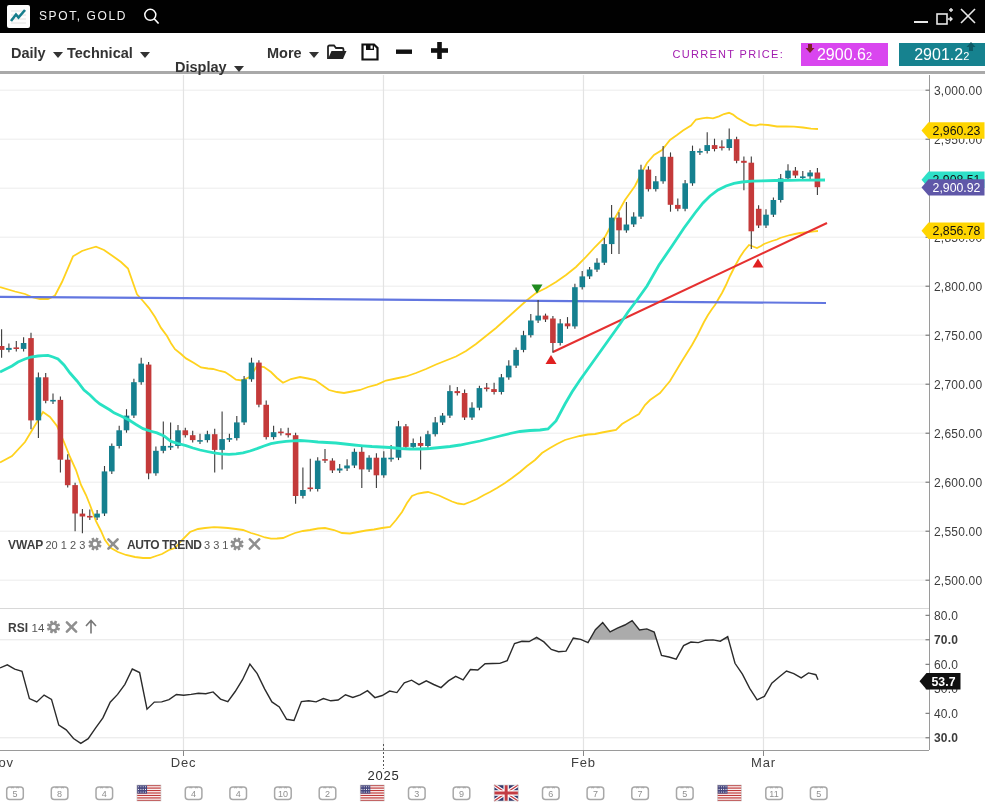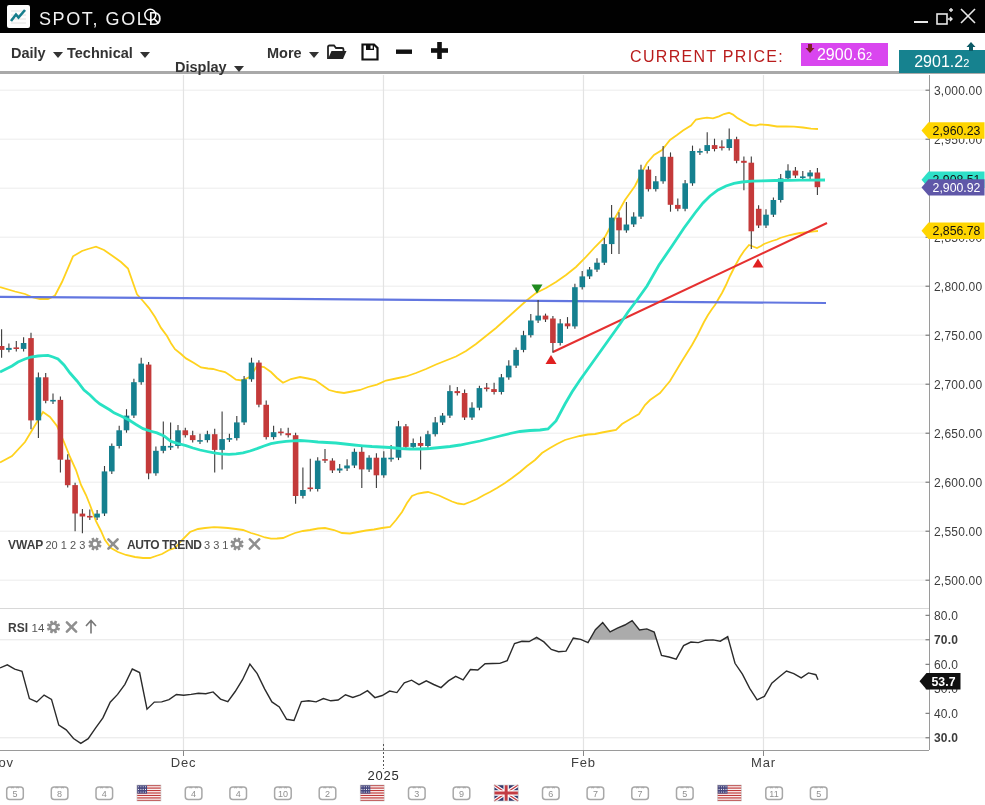--- a/index.html
+++ b/index.html
@@ -1,24 +1,24 @@
 <!DOCTYPE html>
 <html><head><meta charset="utf-8"><style>
 * { margin:0; padding:0; box-sizing:border-box; }
 html,body { width:985px; height:805px; background:#fff; overflow:hidden;
   font-family:'Liberation Sans',sans-serif; }
 .titlebar { position:absolute; left:0; top:0; width:985px; height:33px; background:#010101; }
 .logo { position:absolute; left:7px; top:5px; width:23px; height:23px; background:#fdfdfd; border-radius:2px; }
-.apptitle { position:absolute; left:39px; top:9px; color:#f2f2f2; font-size:18px; letter-spacing:1.6px; }
+.apptitle { position:absolute; left:39px; top:9px; color:#f2f2f2; font-size:12px; letter-spacing:1.6px; }
 .toolbar { position:absolute; left:0; top:33px; width:985px; height:41px; background:#fff;
   border-bottom:3px solid #a9a9a9;padding-left:44px; }
 .menu { position:absolute; top:12px; font-size:14.5px; font-weight:bold; color:#333; }
 .menu .arr { display:inline-block; width:0; height:0; border-left:5.5px solid transparent;
   border-right:5.5px solid transparent; border-top:6px solid #333; margin-left:7px; }
-.cp { position:absolute; top:15px; right:201px; font-size:16px; color:#b91c1c; letter-spacing:1.3px;margin-left:16px; }
+.cp { position:absolute; top:15px; right:201px; font-size:11px; color:#a21caf; letter-spacing:1.3px;margin-left:16px; }
 .pricebox { position:absolute; top:9.5px; height:23px; color:#fff; font-size:16px;
   text-align:center; line-height:23px; }
 .pricebox small { font-size:11px; }
 </style></head>
 <body>
 <div class="titlebar">
  <div class="logo"><svg width="23" height="23">
    <line x1="4" y1="6" x2="19" y2="6" stroke="#e0e0e0" stroke-width="1"></line>
    <line x1="4" y1="10" x2="19" y2="10" stroke="#e0e0e0" stroke-width="1"></line>
    <line x1="4" y1="14" x2="19" y2="14" stroke="#e0e0e0" stroke-width="1"></line>
@@ -53,21 +53,21 @@
      <rect x="9.5" y="2.5" width="2.2" height="3.2" fill="#fff"></rect>
    </g>
    <rect x="71" y="8.5" width="16" height="4.4" fill="#111"></rect>
    <g transform="translate(106,1)">
      <rect x="6.2" y="0" width="4.6" height="17" fill="#111"></rect>
      <rect x="0" y="6.2" width="17" height="4.6" fill="#111"></rect>
    </g>
  </svg>
  <span class="cp">CURRENT PRICE:</span>
  <div class="pricebox" style="left:801px;width:87px;background:#d946ef;">2900.6<small>2</small></div>
- <div class="pricebox" style="left:898.5px;width:86.5px;background:#16828f;margin-top:7px;">2901.2<small>2</small></div>
+ <div class="pricebox" style="left:898.5px;width:86.5px;background:#16828f;">2901.2<small>2</small></div>
  <svg width="12" height="12" style="position:absolute;left:805px;top:9px;">
    <path d="M3 2 L7 2 L7 6 L9.5 6 L5 11 L0.5 6 L3 6 Z" fill="#7e1f2a"></path>
  </svg>
  <svg width="12" height="12" style="position:absolute;left:966px;top:8px;">
    <path d="M3 10 L7 10 L7 6 L9.5 6 L5 1 L0.5 6 L3 6 Z" fill="#0d5a66"></path>
  </svg>
 </div>
 <svg width="985" height="805" viewBox="0 0 985 805" style="position:absolute;left:0;top:0;font-family:'Liberation Sans',sans-serif;">
     <line x1="0" y1="580.2" x2="929" y2="580.2" stroke="#ececec" stroke-width="1"></line>
     <line x1="0" y1="531.2" x2="929" y2="531.2" stroke="#ececec" stroke-width="1"></line>

